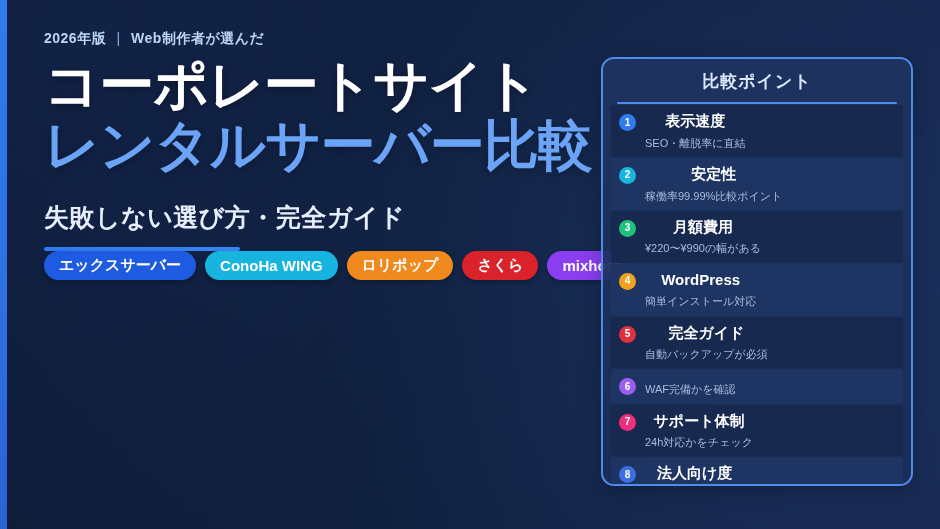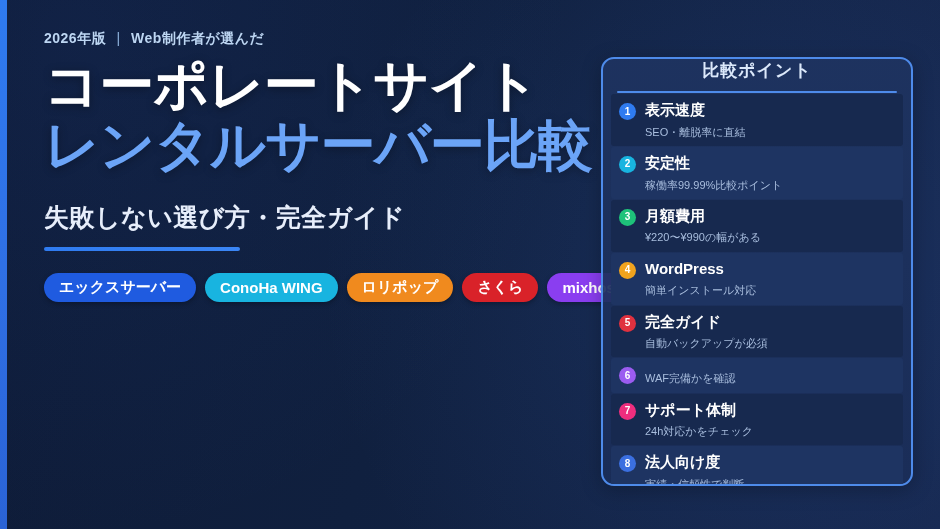--- a/index.html
+++ b/index.html
@@ -91,21 +91,20 @@
   .rule {
     margin-top: 13px;
     width: 196px;
     height: 4px;
     border-radius: 2px;
     background: linear-gradient(90deg, #2f7bf0 0%, #3b86f5 100%);
   }
 
   
   .pills {
-    margin-top: 22px;
     display: flex;
     align-items: center;
     gap: 9px;
   }
   .pill {
     height: 29px;
     padding: 0 15px;
     border-radius: 15px;
     display: flex;
     align-items: center;
@@ -126,21 +125,21 @@
     height: 429px;
     border: 2px solid #4e8bea;
     border-radius: 13px;
     background: linear-gradient(180deg, rgba(30,51,96,0.92) 0%, rgba(26,45,88,0.92) 100%);
     box-shadow: 0 4px 20px rgba(0,0,0,0.25);
     overflow: hidden;
     z-index: 3;
   }
 
   .panel-head {
-    padding: 0 14px 0;
+    padding: 11px 14px 0;
   }
   .panel-title {
     text-align: center;
     font-size: 17px;
     font-weight: bold;
     color: #dce9fb;
     letter-spacing: 1px;
   }
   .panel-underline {
     margin: 9px 0 0;
@@ -180,20 +179,21 @@
     line-height: 1;
   }
 
   .row-text { min-width: 0; }
   .row-title {
     font-size: 15px;
     font-weight: bold;
     color: #ffffff;
     line-height: 1.18;
     white-space: nowrap;
+    text-align: center;
   }
   .row-sub {
     margin-top: 7px;
     font-size: 11px;
     color: #a9bede;
     line-height: 1.2;
     white-space: nowrap;
   }
 </style>
 </head>

